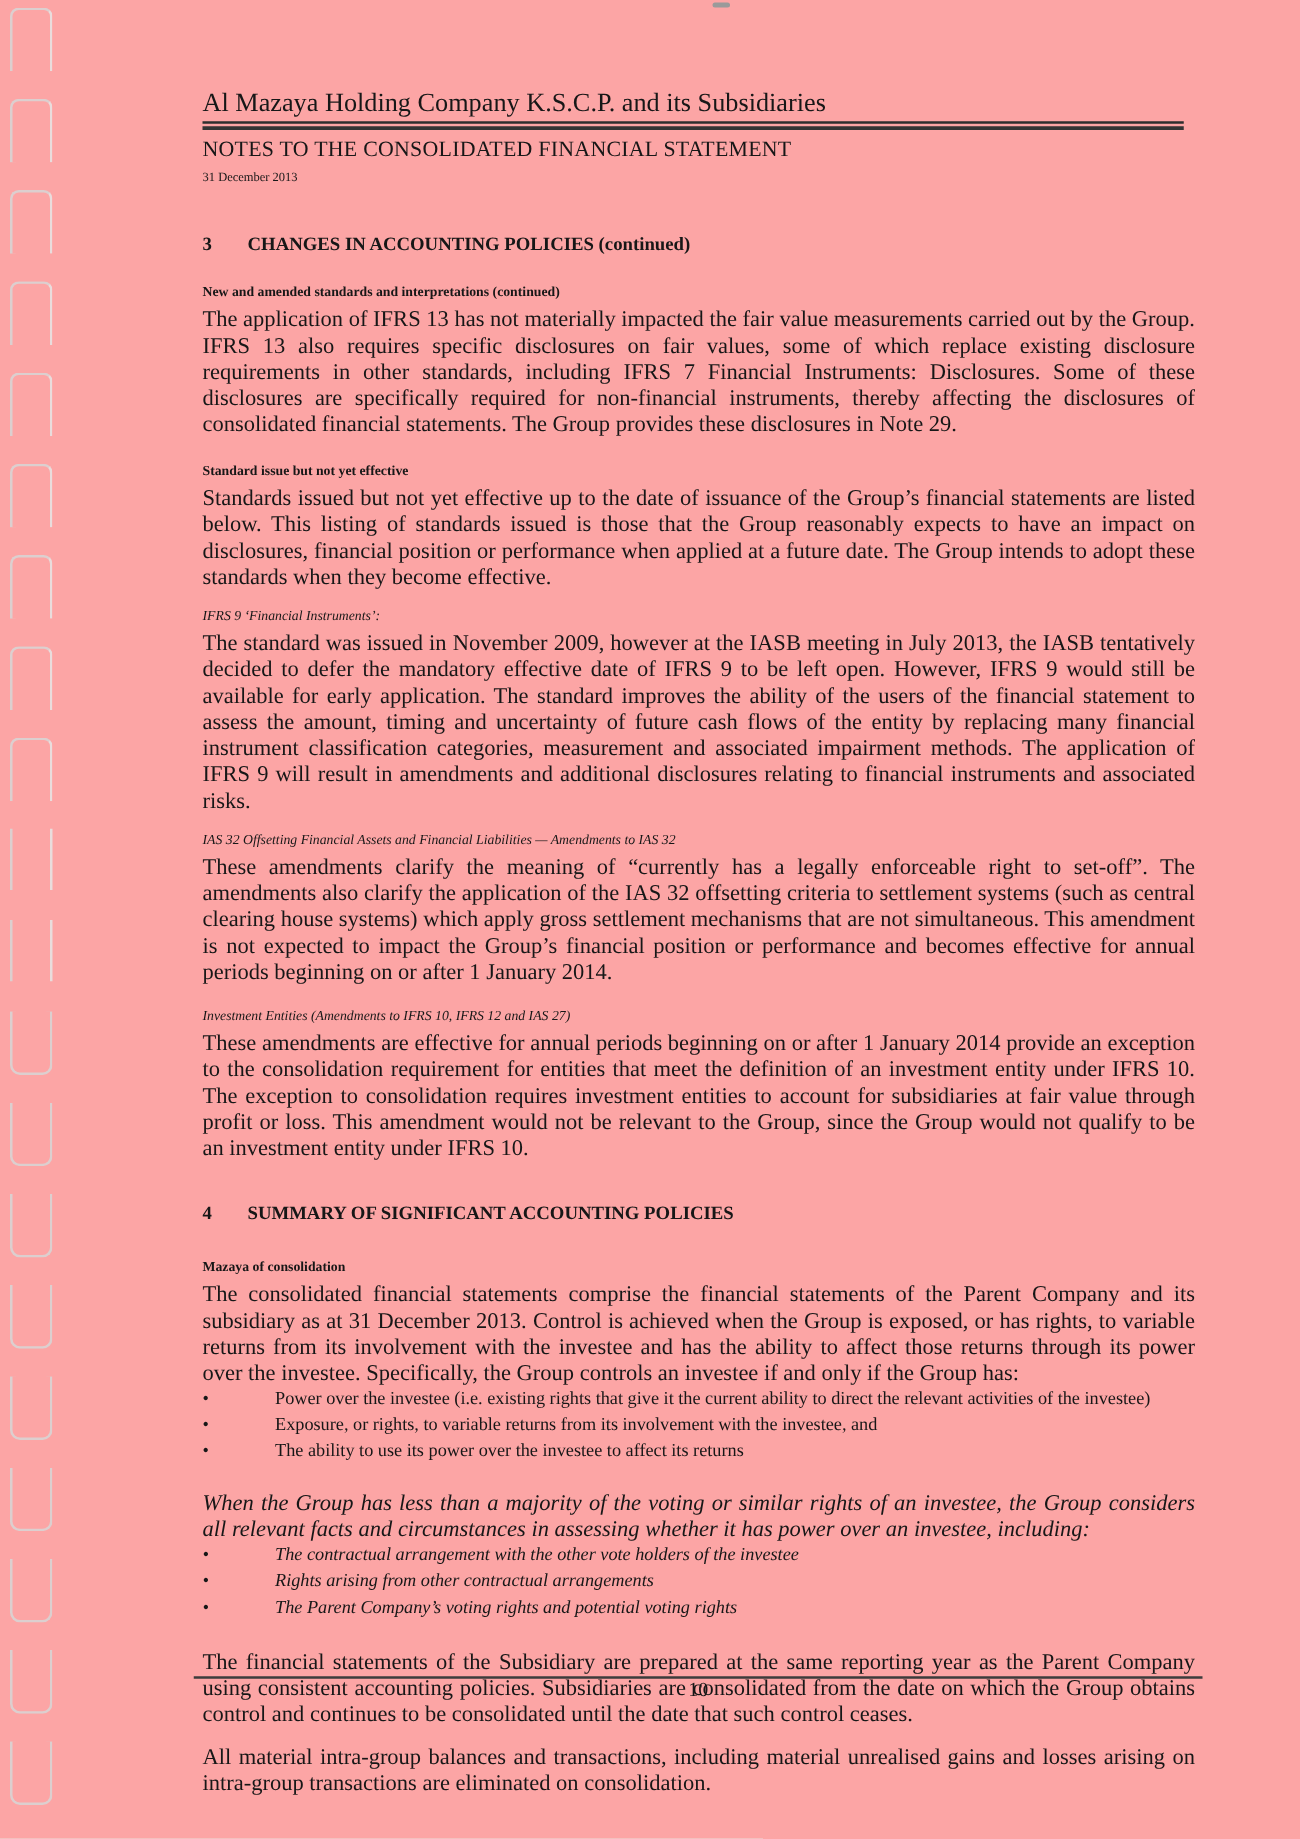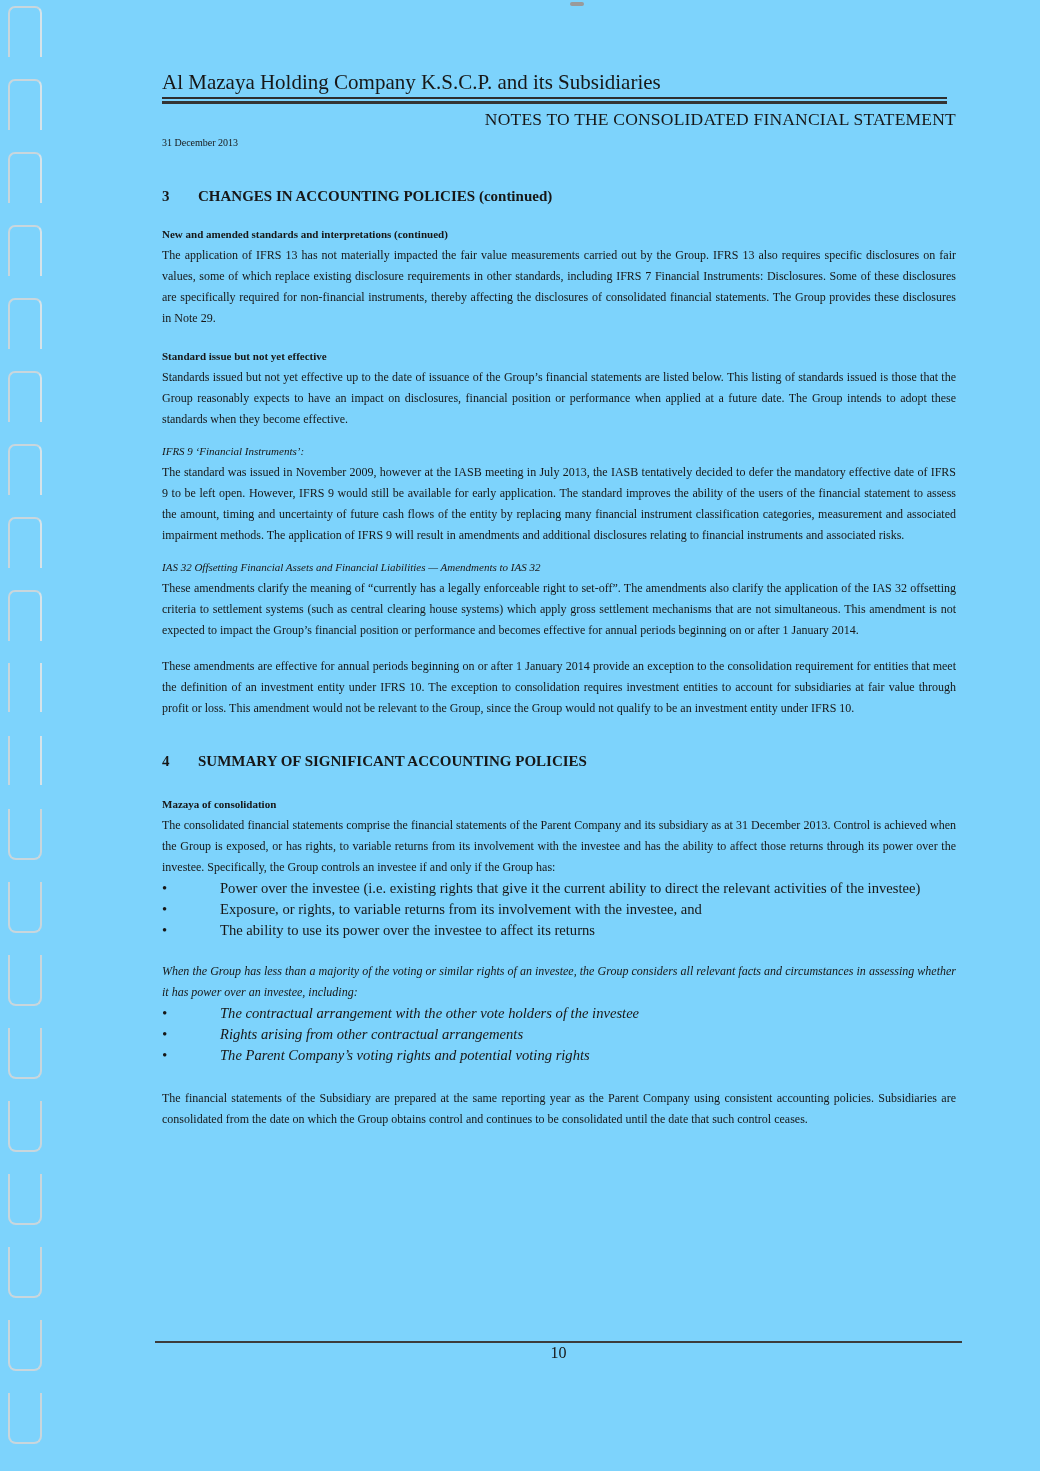--- a/index.html
+++ b/index.html
@@ -1,55 +1,55 @@
 <!DOCTYPE html>
 <html><head>
 <meta charset="utf-8">
 <style>
   html,body { margin:0; padding:0; background:#e8e8e6; }
   .page {
     position:relative;
     width:1040px; height:1471px;
     margin:0 auto;
-    background:#7dd3fc;
+    background:#fca5a5;
     font-family:"Liberation Serif","DejaVu Serif",serif;
     color:#171717;
     overflow:hidden;
   }
   
   .bm { position:absolute; left:8px; width:30px; height:49px;
         border:2px solid #d7d7d7; opacity:.85; }
   .bm.t { border-bottom:none; border-radius:7px 7px 0 0; border-right-color:#e6e6e6; }
   .bm.m { border-top:none; border-bottom:none; border-right-color:#e6e6e6; }
   .bm.b { border-top:none; border-radius:0 0 8px 8px; }
   .noise-dash { position:absolute; left:570px; top:2px; width:14px; height:4px;
                 background:#9a9a9a; border-radius:2px; }
 
   .content { position:absolute; left:162px; top:0; width:794px; }
 
   .company { font-size:21px; line-height:26px; padding-top:69px; padding-bottom:2px;
              width:785px; border-bottom:2px solid #2e2e2e; white-space:nowrap; }
   .rule-heavy { width:785px; border-top:3px solid #343434; margin-top:2px; height:0; }
-  .doc-title { font-size:17.5px; line-height:23px; margin-top:4px; letter-spacing:.2px;text-align:right; }
+  .doc-title { font-size:17.5px; line-height:23px; margin-top:4px; letter-spacing:.2px; }
   .doc-date  { font-size:10px; line-height:20px; margin-top:2px; }
 
   .sec-heading { font-weight:bold; font-size:15px; line-height:21px; }
   .sec-heading .sec-num { display:inline-block; width:36px; }
   .sec3 { margin-top:33px; }
   .sec4 { margin-top:32px; }
 
   .block { margin-top:17px; }
   .block.tight { margin-top:11px; }
   .block.inv { margin-top:15px; }
   .block.basis { margin-top:22px; }
   .block.voting { margin-top:20px;font-style:italic; }
   .block.subsid { margin-top:22px; }
   .block.intra { margin-top:13px; }
 
-  p.body { margin:0; text-align:justify; font-size:12px; line-height:21px; }
+  p.body { margin:0; text-align:justify; font-size:18px; line-height:21px; }
   .subhead { font-weight:bold; font-size:11px; line-height:21px; }
   .subhead.ital { font-weight:normal; font-style:italic; }
 
   .brow { display:flex; font-size:14.6px; line-height:21px; }
   .bmark { width:58px; flex:none; }
   .btext { flex:1; }
 
   .footer { position:absolute; left:155px; top:1341px; width:807px;
             border-top:2.5px solid #3c3c3c; text-align:center; }
   .page-num { font-size:16px; line-height:19px; margin-top:0; }
@@ -109,20 +109,21 @@
         <div class="subhead ital">IFRS 9 ‘Financial Instruments’:</div>
         <p class="body">The standard was issued in November 2009, however at the IASB meeting in July 2013, the IASB tentatively decided to defer the mandatory effective date of IFRS 9 to be left open. However, IFRS 9 would still be available for early application. The standard improves the ability of the users of the financial statement to assess the amount, timing and uncertainty of future cash flows of the entity by replacing many financial instrument classification categories, measurement and associated impairment methods. The application of IFRS 9 will result in amendments and additional disclosures relating to financial instruments and associated risks.</p>
       </div>
 
       <div class="block tight">
         <div class="subhead ital">IAS 32 Offsetting Financial Assets and Financial Liabilities — Amendments to IAS 32</div>
         <p class="body">These amendments clarify the meaning of “currently has a legally enforceable right to set-off”. The amendments also clarify the application of the IAS 32 offsetting criteria to settlement systems (such as central clearing house systems) which apply gross settlement mechanisms that are not simultaneous. This amendment is not expected to impact the Group’s financial position or performance and becomes effective for annual periods beginning on or after 1 January 2014.</p>
       </div>
 
       <div class="block inv">
+        <div class="subhead ital">Investment Entities (Amendments to IFRS 10, IFRS 12 and IAS 27)</div>
         <p class="body">These amendments are effective for annual periods beginning on or after 1 January 2014 provide an exception to the consolidation requirement for entities that meet the definition of an investment entity under IFRS 10. The exception to consolidation requires investment entities to account for subsidiaries at fair value through profit or loss. This amendment would not be relevant to the Group, since the Group would not qualify to be an investment entity under IFRS 10.</p>
       </div>
     </section>
 
     <section>
       <div class="sec-heading sec4">
         <span class="sec-num">4</span><span>SUMMARY OF SIGNIFICANT ACCOUNTING POLICIES</span>
       </div>
 
       <div class="block basis">
@@ -159,20 +160,23 @@
             <span class="bmark">•</span>
             <span class="btext">The Parent Company’s voting rights and potential voting rights</span>
           </div>
         </div>
       </div>
 
       <div class="block subsid">
         <p class="body">The financial statements of the Subsidiary are prepared at the same reporting year as the Parent Company using consistent accounting policies. Subsidiaries are consolidated from the date on which the Group obtains control and continues to be consolidated until the date that such control ceases.</p>
       </div>
 
+      <div class="block intra">
+        <p class="body">All material intra-group balances and transactions, including material unrealised gains and losses arising on intra-group transactions are eliminated on consolidation.</p>
+      </div>
     </section>
 
   </div>
 
   <footer class="footer">
     <div class="page-num">10</div>
   </footer>
 
 </div>
 

